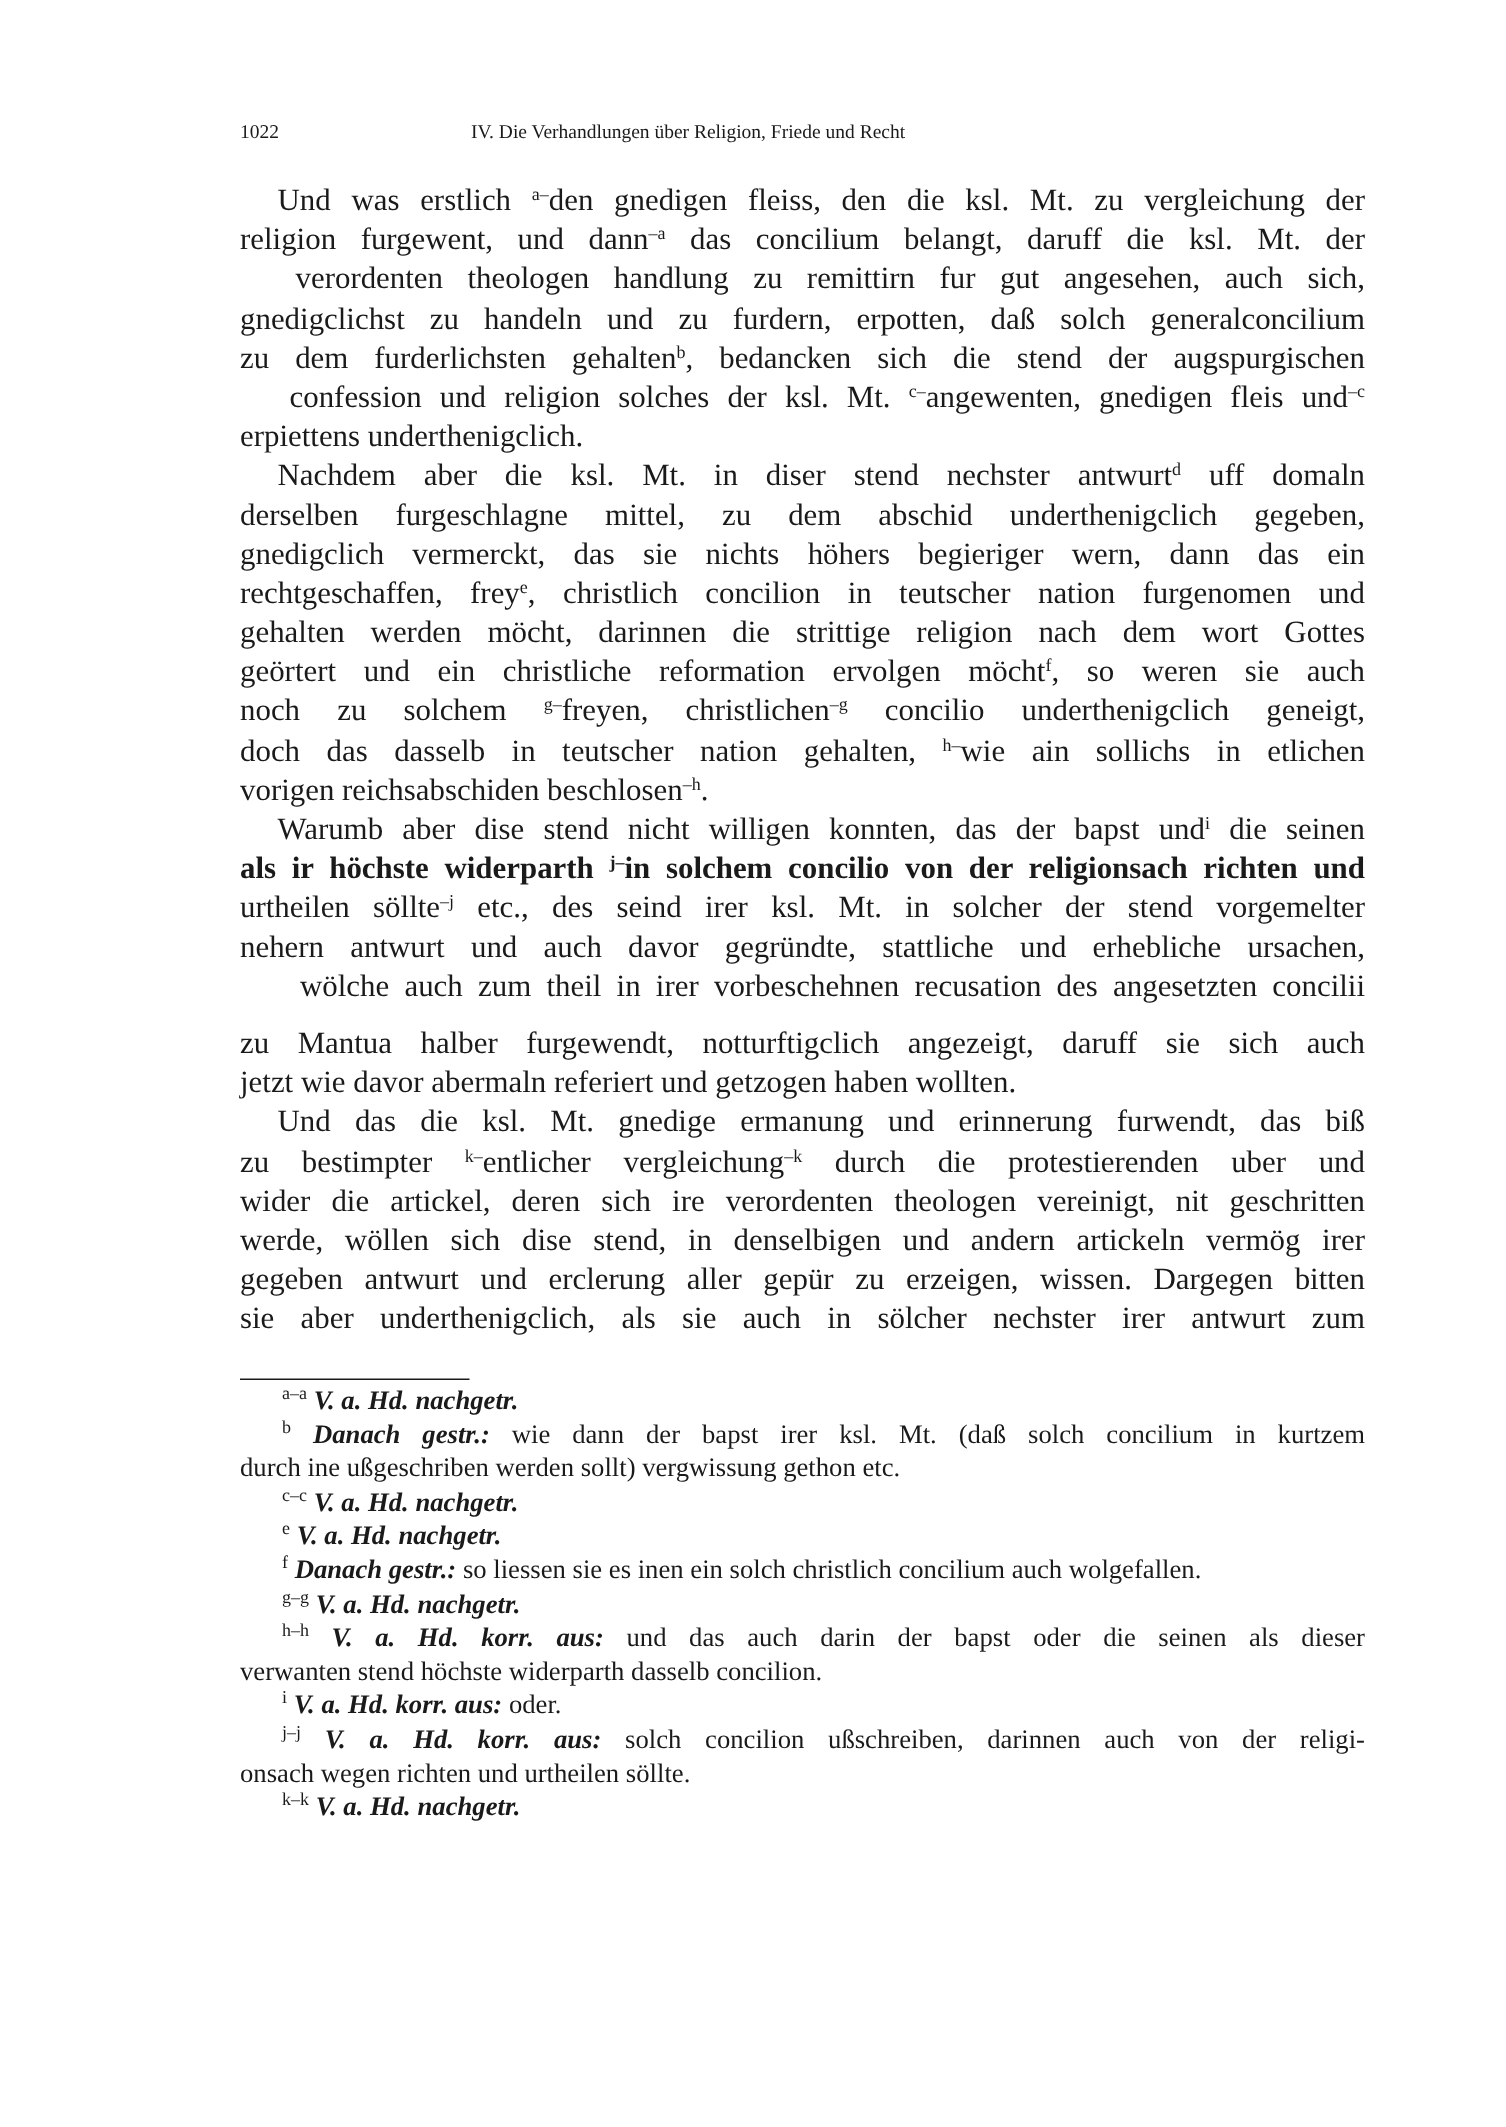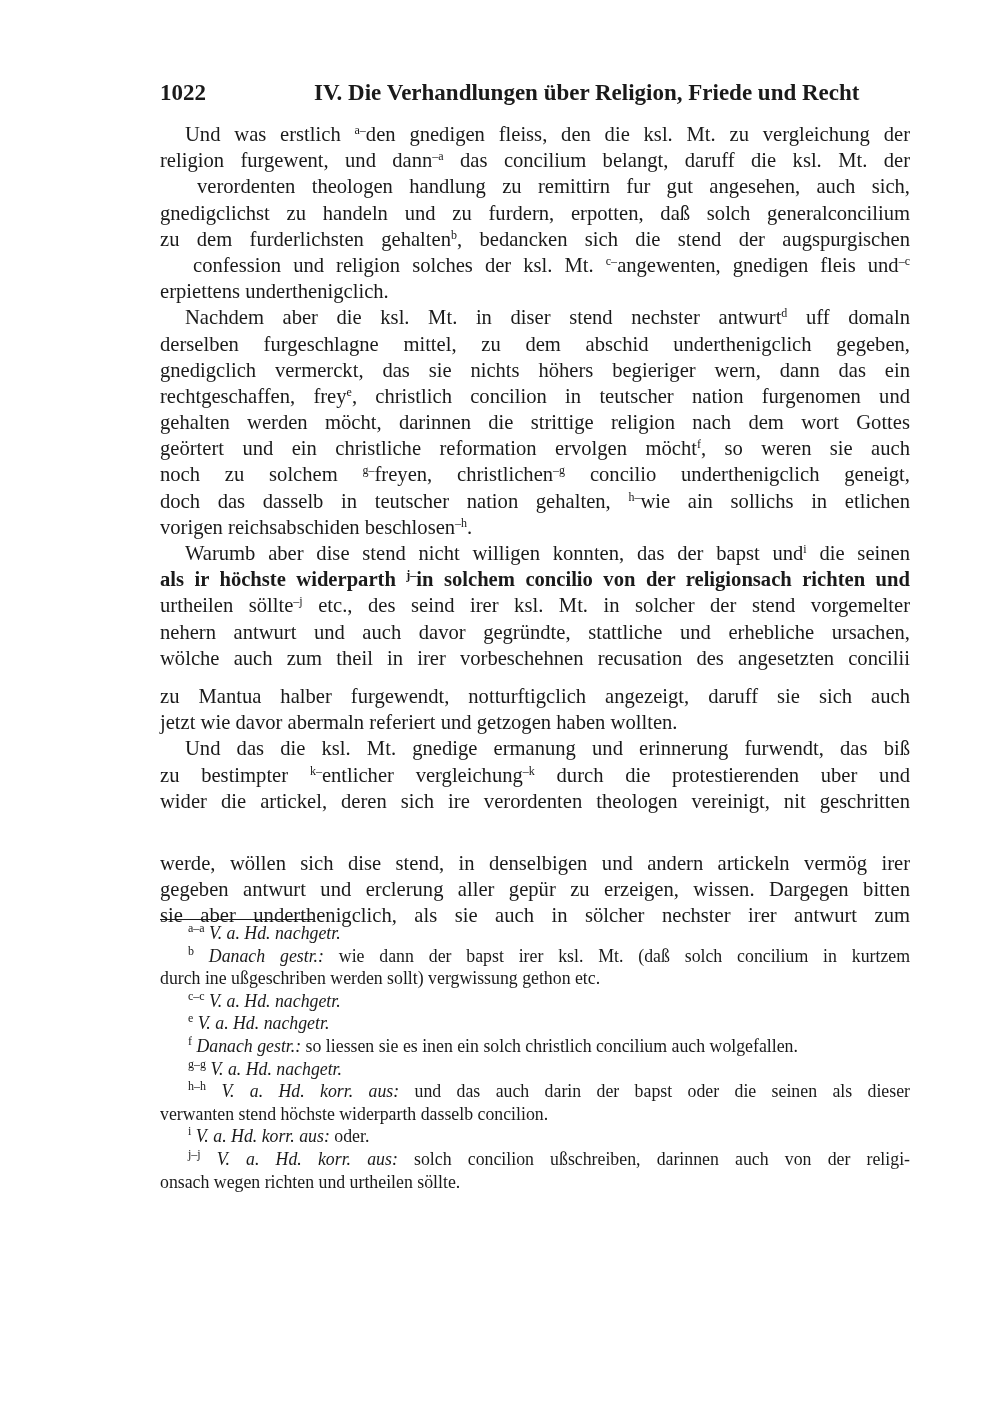--- a/index.html
+++ b/index.html
@@ -1,34 +1,34 @@
 <!DOCTYPE html>
 <html><head>
 <meta charset="utf-8">
 <style>
   html, body { margin: 0; padding: 0; background: #ffffff; }
   body { width: 1004px; height: 1418px; position: relative; overflow: hidden;
          font-family: "Liberation Serif", "DejaVu Serif", serif; color: #1a1a1a; }
-  .header { position: absolute; top: 80px; left: 160px; width: 750px; height: 26px; font-size: 23px; font-weight: bold; }
+  .header { position: absolute; top: 80px; left: 160px; width: 750px; height: 26px; font-size: 13px; }
   .page-number { position: absolute; left: 0; top: 0; }
   .running-title { position: absolute; left: 154px; top: 0; }
   .body { position: absolute; left: 160px; top: 121px; width: 750px; }
   .line { display: block; height: 26.2px; line-height: 26.2px; font-size: 20.6px;
           text-align: justify; text-align-last: justify; white-space: nowrap; overflow: visible; }
   .line.last { text-align-last: left; }
   .line.indent { padding-left: 25px; }
   sup { font-size: 12px; line-height: 0; vertical-align: 0.55em; }
   .rule { position: absolute; left: 160px; top: 919px; width: 153px; height: 1px; background: #1a1a1a; }
   .notes { position: absolute; left: 160px; top: 922px; width: 750px; }
   .note { font-size: 17.8px; line-height: 22.6px; }
   .note .nl { display: block; text-align: justify; text-align-last: justify; }
   .note .nl.last { text-align-last: left; }
   .note .nl.indent { padding-left: 28px; }
   .note sup { font-size: 12px; }
-  em { font-style: italic; }
+  em { font-style: italic; font-weight: bold; }
 </style>
 </head>
 <body>
 
 <div class="header">
   <span class="page-number">1022</span>
   <span class="running-title">IV. Die Verhandlungen über Religion, Friede und Recht</span>
 </div>
 
 <div class="body" id="body-text">
@@ -45,27 +45,27 @@
     <div class="line" style="white-space: normal;"><span>rechtgeschaffen, frey</span><sup>e</sup><span>, christlich concilion in teutscher nation furgenomen und</span></div>
     <div class="line" style="white-space: normal;"><span>gehalten werden möcht, darinnen die strittige religion nach dem wort Gottes</span></div>
     <div class="line" style="white-space: normal;"><span>geörtert und ein christliche reformation ervolgen möcht</span><sup>f</sup><span>, so weren sie auch</span></div>
     <div class="line" style="white-space: normal;"><span>noch zu solchem </span><sup>g–</sup><span>freyen, christlichen</span><sup>–g</sup><span> concilio underthenigclich geneigt,</span></div>
     <div class="line" style="white-space: normal;"><span>doch das dasselb in teutscher nation gehalten, </span><sup>h–</sup><span>wie ain sollichs in etlichen</span></div>
     <div class="line last" style="white-space: normal;"><span>vorigen reichsabschiden beschlosen</span><sup>–h</sup><span>.</span></div>
     <div class="line indent" style="white-space: normal;"><span>Warumb aber dise stend nicht willigen konnten, das der bapst und</span><sup>i</sup><span> die seinen</span></div>
     <div class="line" style="white-space: normal; font-weight: bold;"><span>als ir höchste widerparth </span><sup>j–</sup><span>in solchem concilio von der religionsach richten und</span></div>
     <div class="line" style="white-space: normal;"><span>urtheilen söllte</span><sup>–j</sup><span> etc., des seind irer ksl. Mt. in solcher der stend vorgemelter</span></div>
     <div class="line" style="white-space: normal;"><span>nehern antwurt und auch davor gegründte, stattliche und erhebliche ursachen,</span></div>
-    <div class="line" style="white-space: normal;"><span>wölche auch zum theil in irer vorbeschehnen recusation des angesetzten concilii</span></div>
+    <div class="line" style="white-space: normal; margin-left: 40px;"><span>wölche auch zum theil in irer vorbeschehnen recusation des angesetzten concilii</span></div>
     <div class="line" style="white-space: normal; margin-top: 12px;"><span>zu Mantua halber furgewendt, notturftigclich angezeigt, daruff sie sich auch</span></div>
     <div class="line last" style="white-space: normal;"><span>jetzt wie davor abermaln referiert und getzogen haben wollten.</span></div>
     <div class="line indent" style="white-space: normal;"><span>Und das die ksl. Mt. gnedige ermanung und erinnerung furwendt, das biß</span></div>
     <div class="line" style="white-space: normal;"><span>zu bestimpter </span><sup>k–</sup><span>entlicher vergleichung</span><sup>–k</sup><span> durch die protestierenden uber und</span></div>
     <div class="line" style="white-space: normal;"><span>wider die artickel, deren sich ire verordenten theologen vereinigt, nit geschritten</span></div>
-    <div class="line" style="white-space: normal; margin-top: 36px;"><span>werde, wöllen sich dise stend, in denselbigen und andern artickeln vermög irer</span></div>
+    <div class="line" style="white-space: normal;"><span>werde, wöllen sich dise stend, in denselbigen und andern artickeln vermög irer</span></div>
     <div class="line" style="white-space: normal;"><span>gegeben antwurt und erclerung aller gepür zu erzeigen, wissen. Dargegen bitten</span></div>
     <div class="line" style="white-space: normal;"><span>sie aber underthenigclich, als sie auch in sölcher nechster irer antwurt zum</span></div>
   </div>
 
 <div class="rule"></div>
 
 <div class="notes" id="footnotes">
     <div class="note">
       <div class="nl indent last"><sup>a–a</sup> <em>V. a. Hd. nachgetr.</em></div>
     </div>
@@ -89,13 +89,16 @@
       <div class="nl indent"><sup>h–h</sup> <em>V. a. Hd. korr. aus:</em><span> und das auch darin der bapst oder die seinen als dieser</span></div>
       <div class="nl last"><span>verwanten stend höchste widerparth dasselb concilion.</span></div>
     </div>
     <div class="note">
       <div class="nl indent last"><sup>i</sup> <em>V. a. Hd. korr. aus:</em><span> oder.</span></div>
     </div>
     <div class="note">
       <div class="nl indent"><sup>j–j</sup> <em>V. a. Hd. korr. aus:</em><span> solch concilion ußschreiben, darinnen auch von der religi-</span></div>
       <div class="nl last"><span>onsach wegen richten und urtheilen söllte.</span></div>
     </div>
+    <div class="note">
+      <div class="nl indent last"><sup>k–k</sup> <em>V. a. Hd. nachgetr.</em></div>
+    </div>
   </div>
 
 </body></html>

